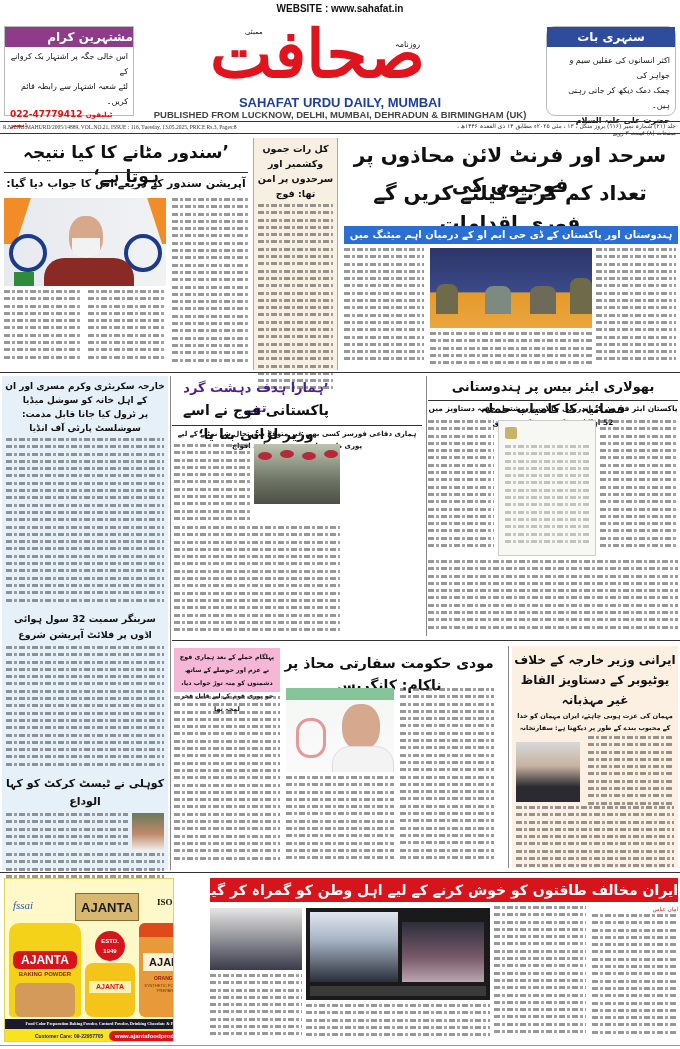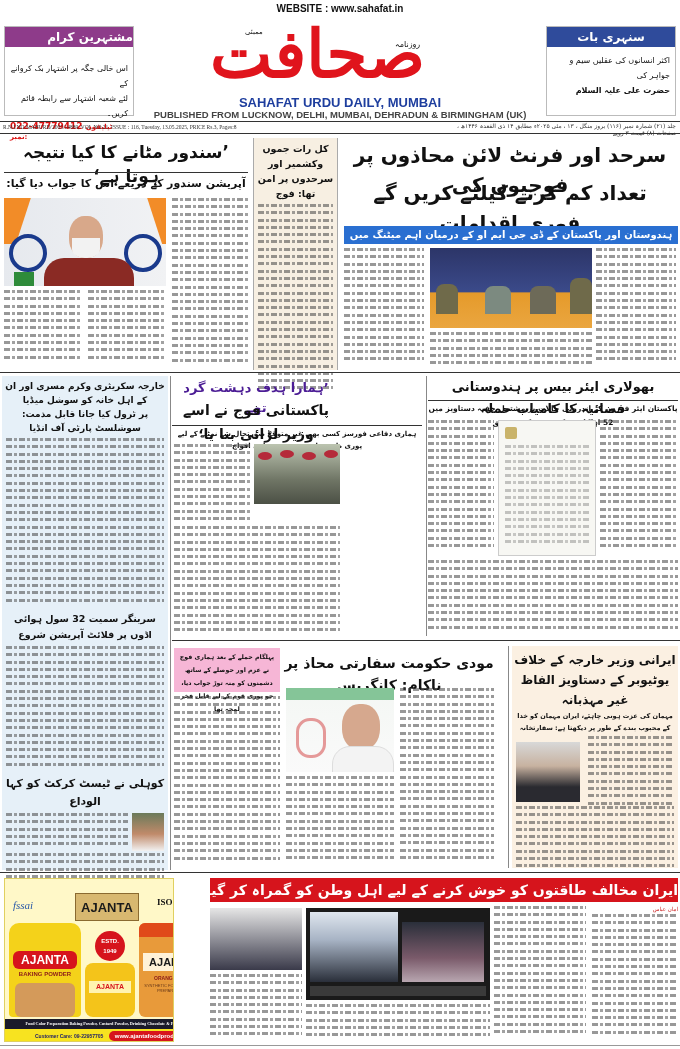--- a/index.html
+++ b/index.html
@@ -9,21 +9,21 @@
   .rtl { direction: rtl; text-align: right; }
   .urdu { font-family: "DejaVu Sans", sans-serif; }
 
   
   #website { left: 200px; top: 3px; width: 280px; text-align: center; font: bold 10px "Liberation Sans", sans-serif; }
   .sidebox { top: 26px; width: 130px; height: 90px; border: 1px solid #bbb; background: #fff; }
   .sidebox .hd { height: 20px; color: #fff; font-weight: bold; font-size: 12px; text-align: center; line-height: 20px; }
   .sidebox .ln { font-size: 8px; line-height: 15px; padding: 0 5px; direction: rtl; text-align: right; }
   #left-box { left: 4px; }
   #left-box .hd { background: #8e3b8a; text-align: right; }
-  #right-box { left: 546px; }
+  #right-box { left: 546px; border-radius: 9px; }
   #right-box .hd { background: #2f4b9b; }
   .phone { color: #d11; font-size: 9px; font-weight: bold; direction: ltr; text-align: left; padding: 0 5px; }
   .phone b { color: #d11; }
   .attrib { font-weight: bold; font-size: 8.5px; }
 
   #logo { left: 210px; top: 12px; width: 260px; height: 84px; text-align: left; color: #e0141c; font-weight: bold; font-size: 66px; line-height: 84px; direction: rtl; font-family: "DejaVu Serif", serif; }
   #logo-roz { left: 300px; top: 38px; font-size: 8px; color: #111; }
   #logo-city { left: 245px; top: 28px; font-size: 7px; color: #111; }
   #eng-title { left: 160px; top: 95px; width: 360px; text-align: center; color: #1e3e9e; font: bold 13px "Liberation Sans", sans-serif; }
   #pub-line { left: 120px; top: 109px; width: 440px; text-align: center; font: bold 9.5px "Liberation Sans", sans-serif; color: #444; }
@@ -41,32 +41,33 @@
   .photo { background: #888; }
   .caption-band { color: #fff; font-weight: bold; text-align: center; direction: rtl; }
 </style>
 </head>
 <body>
 
 <div id="website" class="abs">WEBSITE : www.sahafat.in</div>
 
 <div id="left-box" class="abs sidebox">
   <div class="hd urdu">مشتہرین کرام</div>
-  <div class="ln" style="margin-top:14px">اس خالی جگہ پر اشتہار بک کروانے کے</div>
+  <div class="ln" style="margin-top:2px">اس خالی جگہ پر اشتہار بک کروانے کے</div>
   <div class="ln">لئے شعبہ اشتہار سے رابطہ قائم کریں۔</div>
   <div class="phone"><span>022-47779412</span> <b class="urdu" style="font-size:7px">ٹیلیفون نمبر:</b></div>
 </div>
 
 <div id="logo-city" class="abs urdu">ممبئی</div>
 <div id="logo" class="abs">صحافت</div>
 <div id="logo-roz" class="abs urdu" style="left:395px;top:40px">روزنامہ</div>
 
 <div id="right-box" class="abs sidebox">
   <div class="hd urdu">سنہری بات</div>
   <div class="ln" style="margin-top:6px">اکثر انسانوں کی عقلیں سیم و جواہر کی</div>
+  <div class="ln">چمک دمک دیکھ کر جاتی رہتی ہیں۔</div>
   <div class="ln attrib">حضرت علی علیہ السلام</div>
 </div>
 
 <div id="eng-title" class="abs">SAHAFAT URDU DAILY, MUMBAI</div>
 <div id="pub-line" class="abs">PUBLISHED FROM LUCKNOW, DELHI, MUMBAI, DEHRADUN &amp; BIRMINGHAM (UK)</div>
 <div class="abs hr" style="left:0;top:121px;width:680px"></div>
 <div id="rni-line" class="abs">R.N.I.NO.MAHURD/2005/14889, VOL.NO.21, ISSUE : 116, Tuesday, 13.05.2025, PRICE Rs.3, Pages:8</div>
 <div id="urdu-date" class="abs rtl urdu">جلد (۲۱) شمارہ نمبر (۱۱۶) بروز منگل ، ۱۳ ، مئی ۲۰۲۵ء مطابق ۱۴ ذی القعدہ ۱۴۴۶ھ ، صفحات (۸) قیمت ۳ روپے</div>
 <div class="abs hr" style="left:0;top:133px;width:680px"></div>
 

